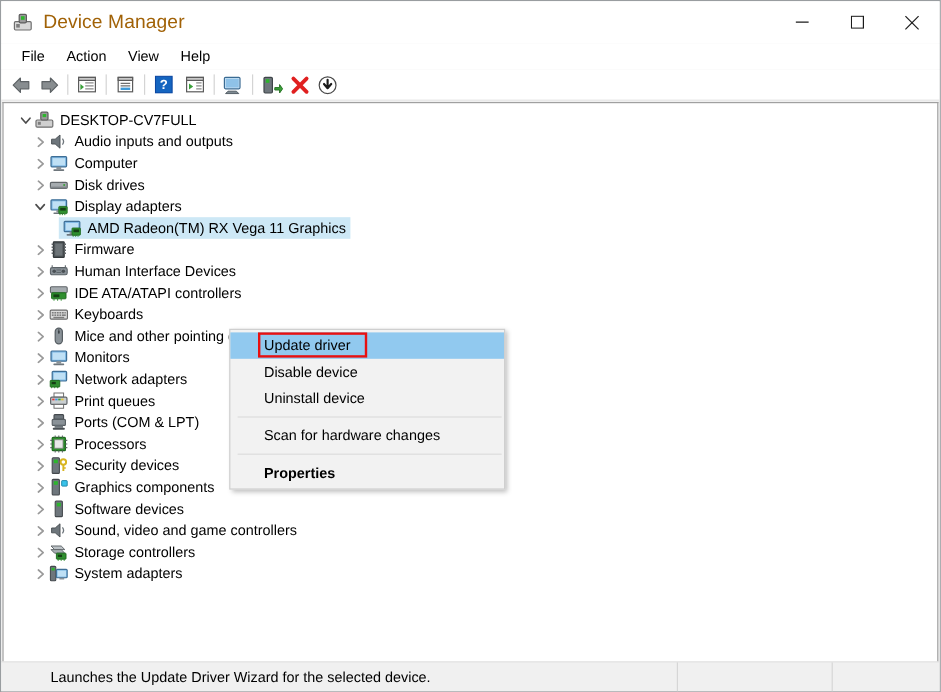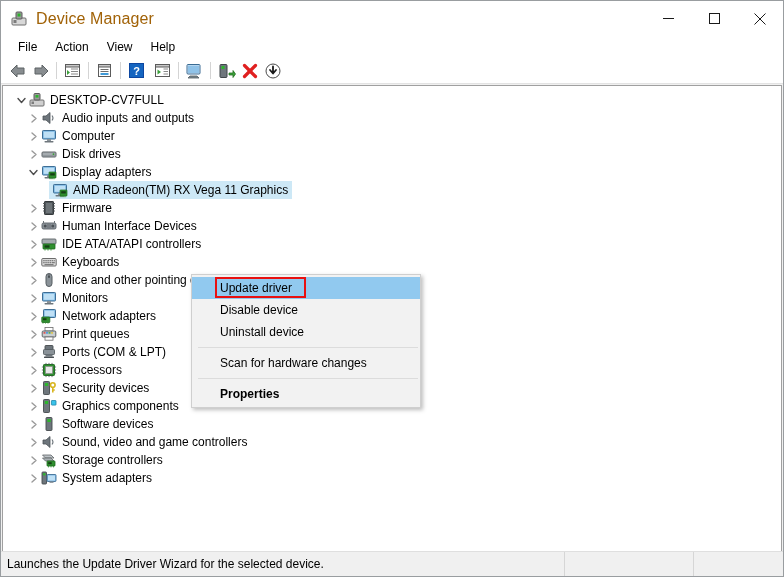--- a/index.html
+++ b/index.html
@@ -169,20 +169,21 @@
     display: flex;
     align-items: stretch;
     font-size: 12px;
   }
   #status-main {
     flex: 1 1 auto;
     display: flex; align-items: center;
     padding-left: 6px;
     border-right: 1px solid #d6d6d6;
     color: #000;
+    margin-left: 35px;
   }
   .status-panel {
     flex: 0 0 128px;
     border-right: 1px solid #d6d6d6;
   }
   .status-panel.last { border-right: none; flex: 0 0 89px; }
 
   
   #ctxmenu {
     position: absolute;

